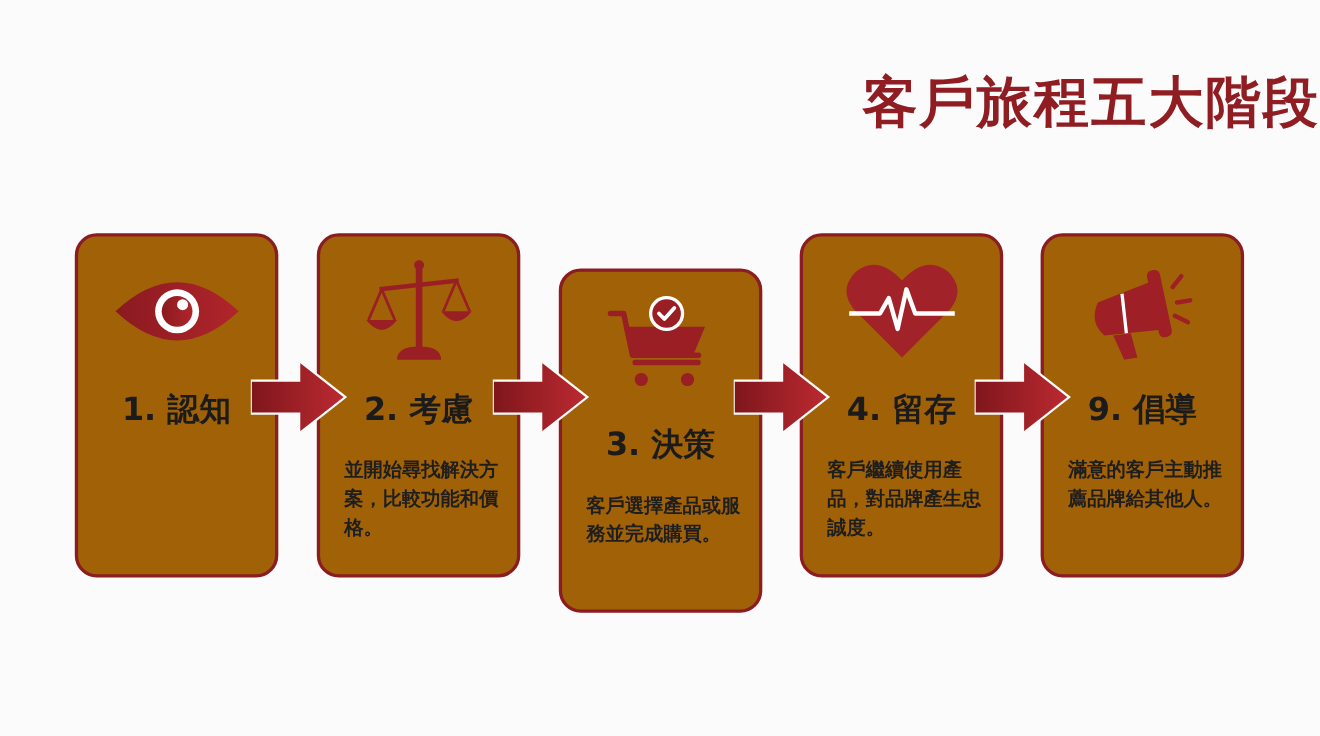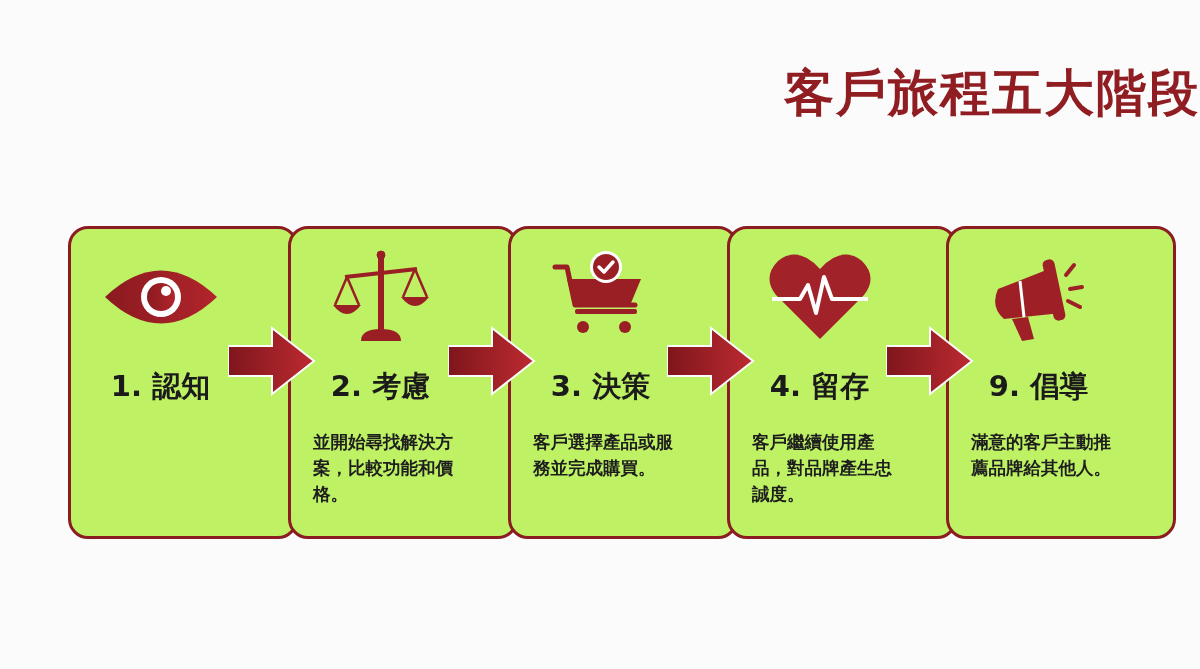--- a/index.html
+++ b/index.html
@@ -7,24 +7,23 @@
     width:1200px; height:669px; overflow:hidden;
     background:#fbfbfb;
     font-family:"DejaVu Sans","Liberation Sans",sans-serif;
     position:relative;
   }
   .title {
     position:absolute; left:0; top:60px; width:1200px; text-align:right;
     font-size:50px; font-weight:bold; color:#8f1d22; letter-spacing:2px;
   }
   .card {
-    position:absolute; top:226px; width:179px; height:307px;
-    border:3px solid #8a1c22; border-radius:20px; background:#bef264;
+    position:absolute; top:212px; width:179px; height:307px;
+    border:3px solid #8a1c22; border-radius:20px; background:#a16207;
     box-sizing:content-box;
-    padding-left:45px;
   }
   .icon { position:absolute; left:0; top:18px; width:179px; height:100px; display:flex; justify-content:center; align-items:center; }
   .heading {
     position:absolute; left:0; top:138px; width:179px; text-align:center;
     font-size:29px; font-weight:bold; color:#1b1b1b;
   }
   .desc {
     position:absolute; left:22px; top:200px; width:140px;
     font-size:17.5px; font-weight:bold; color:#1e1e1e; line-height:26px;
     word-break:break-all;
@@ -66,21 +65,21 @@
         <path d="M2 58 H30 Q16 76 2 58 Z" stroke="none"></path>
         <path d="M70 50 H98 Q84 68 70 50 Z" stroke="none"></path>
         <path d="M30 94 Q30 82 50 82 Q70 82 70 94 Z" stroke="none"></path>
       </g>
     </svg>
   </div>
   <div class="heading">2. 考慮</div>
   <div class="desc">並開始尋找解決方案，比較功能和價格。</div>
 </div>
 
-<div class="card" style="left:508px;">
+<div class="card" style="left:508px;margin-top:32px;">
   <div class="icon">
     <svg width="100" height="100" viewBox="0 0 100 100">
       <g fill="#9a1f25">
         <path d="M4 20 H16 L24 58 H84" stroke="#9a1f25" stroke-width="5" fill="none" stroke-linecap="round" stroke-linejoin="round"></path>
         <path d="M16 32 H90 L80 56 H22 Z"></path>
         <rect x="24" y="62" width="62" height="5" rx="2"></rect>
         <circle cx="32" cy="80" r="6"></circle>
         <circle cx="74" cy="80" r="6"></circle>
         <circle cx="55" cy="20" r="16" fill="#fff"></circle>
         <circle cx="55" cy="20" r="13"></circle>

